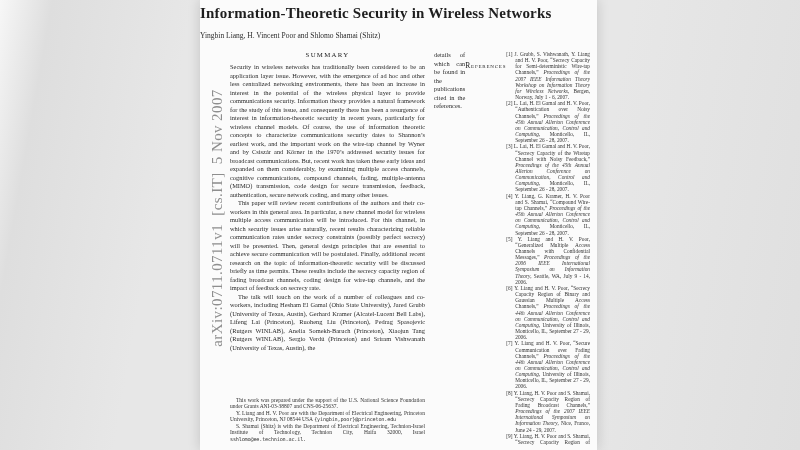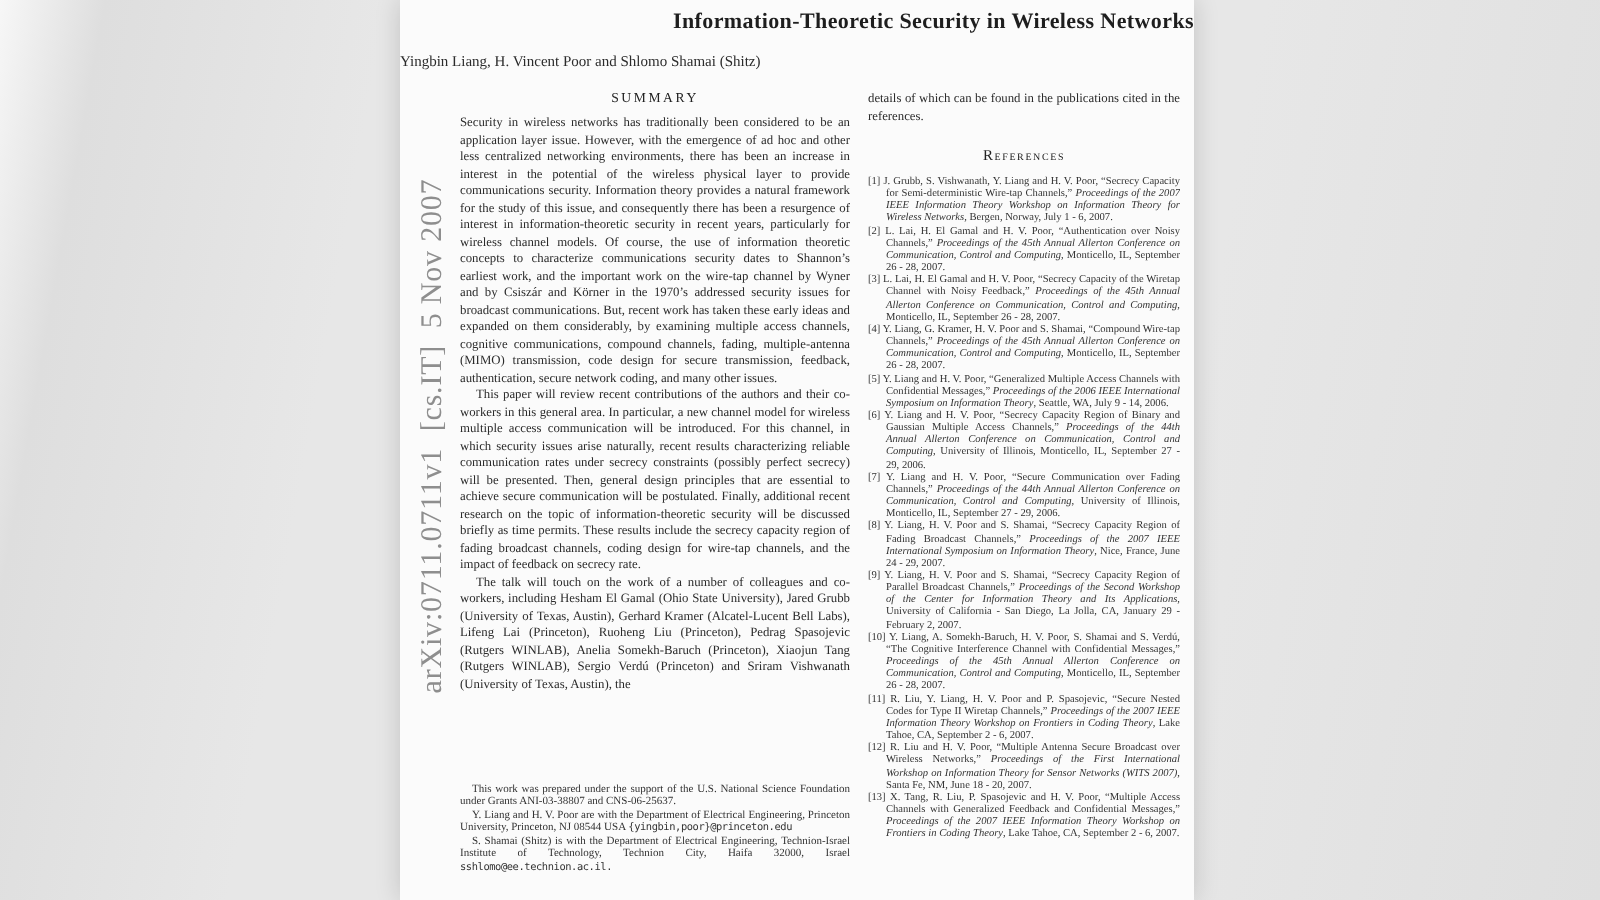--- a/index.html
+++ b/index.html
@@ -21,36 +21,36 @@
   .watermark{
     position:absolute;left:217px;top:218px;
     transform:translate(-50%,-50%) rotate(-90deg);
     transform-origin:center;
     white-space:pre;
     font-family:"Liberation Serif","DejaVu Serif",serif;
     font-size:15px;letter-spacing:0.4px;color:#8e8e8e;
     z-index:3;
   }
   .title{
-    margin-top:5px;text-align:right;font-weight:bold;
-    font-size:11px;letter-spacing:0.2px;color:#1e1e1e;white-space:nowrap;
+    margin-top:5px;text-align:left;font-weight:bold;
+    font-size:15px;letter-spacing:0.2px;color:#1e1e1e;white-space:nowrap;
   }
   .authors{
     margin-top:9px;text-align:left;font-size:7.5px;color:#2b2b2b;
   }
   .cols{
     display:flex;gap:9px;
     margin-top:11px;padding-left:30px;padding-right:7px;
     height:394px;
   }
   .col-left{
     width:195px;flex:0 0 195px;display:flex;flex-direction:column;overflow:hidden;
   }
   .col-right{
-    flex:1;display:flex;flex-direction:column;overflow:hidden;
+    flex:1;display:flex;flex-direction:row;overflow:hidden;
   }
   .sum-head{
     text-align:center;font-size:6.8px;letter-spacing:1.3px;color:#222;
     margin-bottom:5px;
   }
   .para{
     margin:0;font-size:6.4px;line-height:8.5px;text-align:justify;
   }
   .paras .para + .para{text-indent:8px;}
   .footnotes{margin-top:auto;padding-bottom:3px;}

